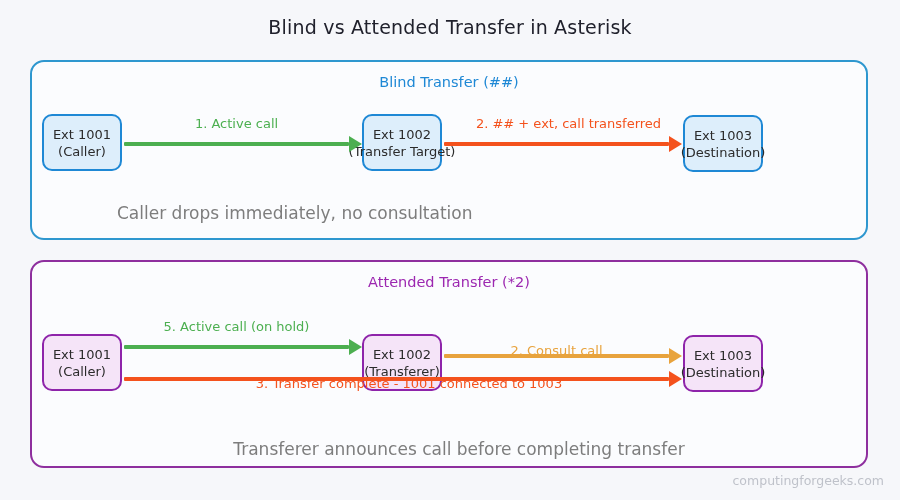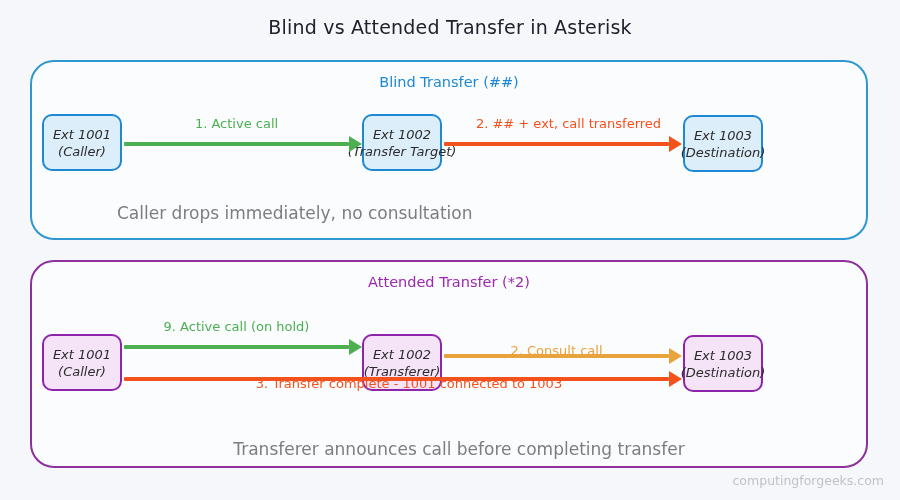--- a/index.html
+++ b/index.html
@@ -12,37 +12,37 @@
   .stage { position:relative; width:900px; height:500px; }
 
   .main-title {
     position:absolute; left:0; top:16; width:900px; top:16px;
     text-align:center; font-size:19px; font-weight:500;
     color:var(--title-color,#20212c); letter-spacing:.2px;
   }
 
   .panel {
     position:absolute; left:30px; width:838px;
-    border-radius:24px; background:var(--panel-bg,#fbfcfe);
+    border-radius:14px; background:var(--panel-bg,#fbfcfe);
   }
   .panel.blind { top:60px; height:180px; border:2.5px solid var(--blind-accent,#2e97cf); }
   .panel.attended { top:260px; height:208px; border:2.5px solid var(--attended-accent,#8e2f9e); }
 
   .panel-title {
     position:absolute; left:0; top:12px; width:100%;
     text-align:center; font-size:14.5px;
   }
   .panel.blind .panel-title { color:var(--blind-title,#1e88d5); }
   .panel.attended .panel-title { color:var(--attended-title,#9c27b0); }
 
   .ext-box {
     position:absolute; width:80px; height:57px; z-index:1;
     display:flex; flex-direction:column; justify-content:center; align-items:center;
     border-radius:10px; font-size:13px; line-height:17px;
-    color:var(--box-text,#2b2b2b); text-align:center;font-style:italic;
+    color:var(--box-text,#2b2b2b); text-align:center;
   }
   .panel.blind .ext-box { background:var(--blind-box-fill,#ddeefb); border:2px solid var(--blind-box-border,#1e88d5); }
   .panel.attended .ext-box { background:var(--attended-box-fill,#f5e4f8); border:2px solid var(--attended-box-border,#8e24aa); }
   .ext-box span { white-space:nowrap; }
 
   .a-line { position:absolute; height:4px; z-index:2; border-radius:1px; }
   .a-head { position:absolute; width:0; height:0; z-index:2;
             border-top:8px solid transparent; border-bottom:8px solid transparent; }
   .c-green  { background:var(--green,#4caf50); }
   .c-red    { background:var(--orange-red,#f4521d); }
@@ -108,21 +108,21 @@
       <span>Ext 1002</span>
       <span>(Transferer)</span>
     </div>
     <div class="ext-box" style="left:651px; top:73px;">
       <span>Ext 1003</span>
       <span>(Destination)</span>
     </div>
 
     <div class="a-line c-green" style="left:92px; top:83px; width:225px;"></div>
     <div class="a-head h-green" style="left:317px; top:77px;"></div>
-    <div class="a-label t-green" style="left:92px; top:57px; width:225px;">9. Active call (on hold)</div>
+    <div class="a-label t-green" style="left:92px; top:57px; width:225px;">5. Active call (on hold)</div>
 
     <div class="a-line c-gold" style="left:412px; top:92px; width:225px;"></div>
     <div class="a-head h-gold" style="left:637px; top:86px;"></div>
     <div class="a-label t-gold" style="left:412px; top:70px; width:225px;margin-top:11px;">2. Consult call</div>
 
     <div class="a-line c-red" style="left:92px; top:115px; width:545px;"></div>
     <div class="a-head h-red" style="left:637px; top:109px;"></div>
     <div class="a-label t-red" style="left:92px; top:114px; width:570px;">3. Transfer complete - 1001 connected to 1003</div>
 
     <div class="panel-note" style="left:0; top:177px; width:838px; text-align:center;margin-left:8px;">Transferer announces call before completing transfer</div>

